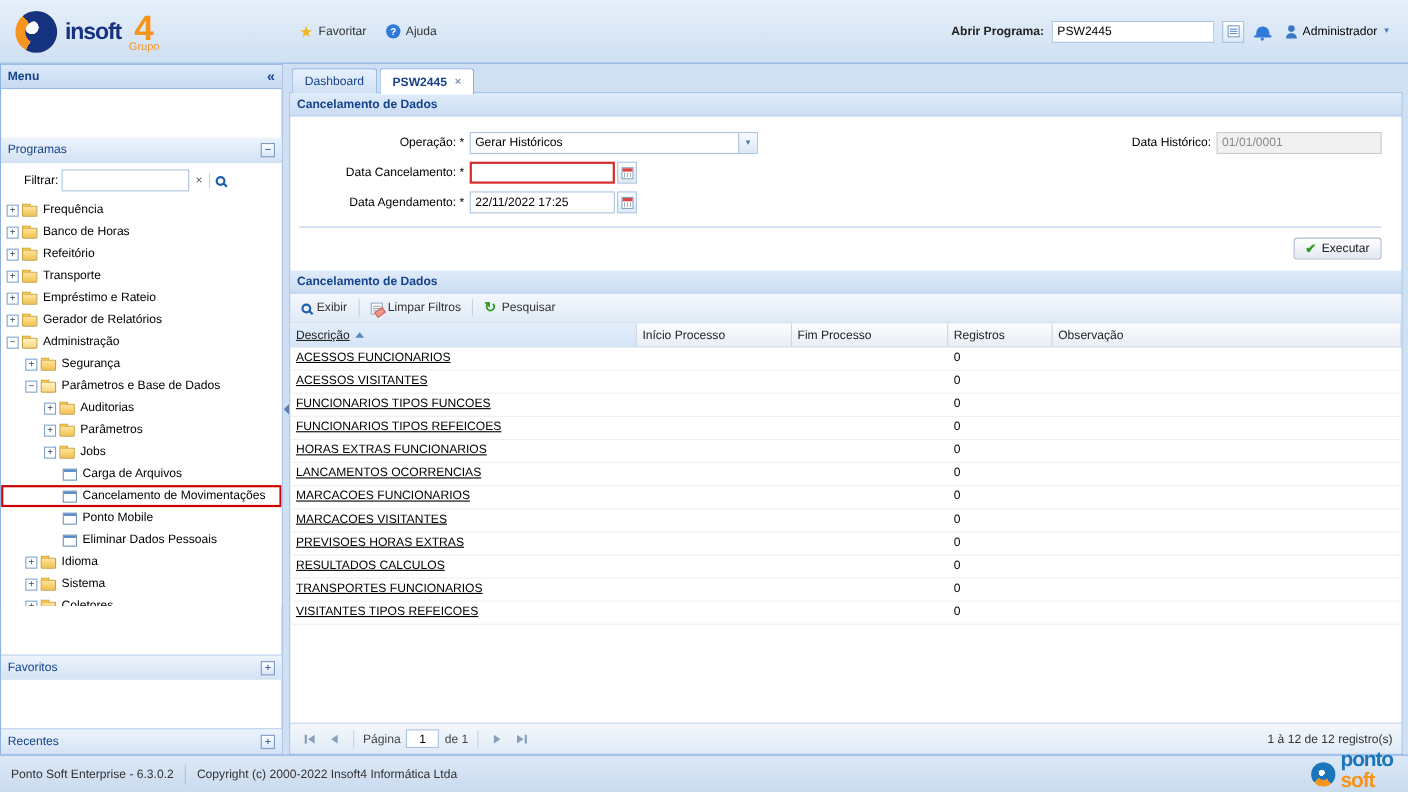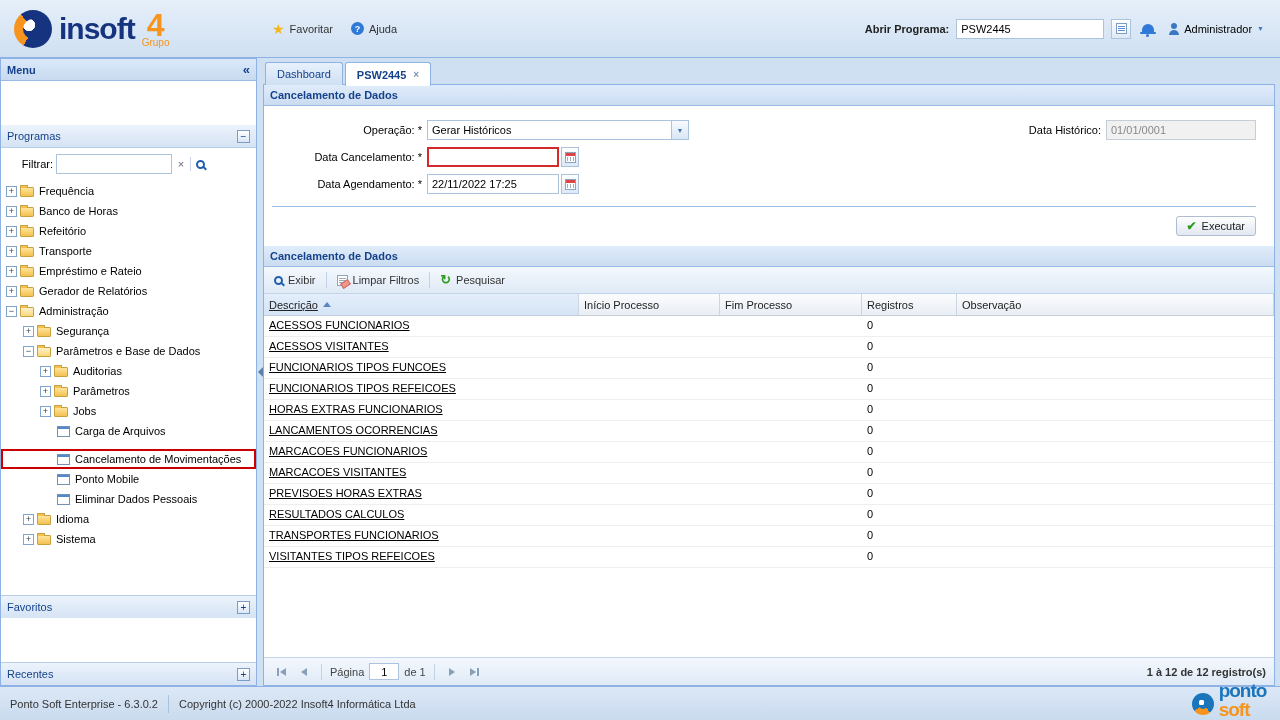--- a/index.html
+++ b/index.html
@@ -8,21 +8,21 @@
   .screen{position:relative;width:1280px;height:720px;background:var(--page-bg,#cfe0f2);}
 
   
   .app-header{position:absolute;left:0;top:0;width:1280px;height:58px;
     background:linear-gradient(#e6effa,#cfe0f2);border-bottom:1px solid var(--border,#8db2e3);display:flex;}
   .brand-area{width:257px;display:flex;align-items:center;padding-left:14px;gap:7px;}
   .brand-swirl{width:38px;height:38px;border-radius:50%;flex:none;
     background:conic-gradient(from 210deg,#f7941d 0 110deg,#16337f 110deg 360deg);position:relative;}
   .brand-swirl::after{content:'';position:absolute;inset:9px;border-radius:50%;
     background:radial-gradient(circle at 30% 30%,#fff 0 30%,#16337f 32% 100%);}
-  .brand-name{font-size:30px;font-weight:bold;color:#16337f;letter-spacing:-1px;}
+  .brand-name{font-size:21px;font-weight:bold;color:#16337f;letter-spacing:-1px;}
   .brand-col{display:flex;flex-direction:column;align-items:center;line-height:1;}
   .brand-accent{font-size:32px;font-weight:bold;color:#f7941d;}
   .brand-sub{font-size:10px;color:#f7941d;margin-top:-3px;}
   .hd-toolbar{flex:1;display:flex;align-items:center;padding:0 12px 0 8px;gap:4px;}
   .hd-btn{display:flex;align-items:center;gap:5px;padding:3px 7px;border-radius:2px;color:#333;cursor:default;}
   .i-star{color:#f2b71d;font-size:14px;line-height:12px;}
   .i-help{width:13px;height:13px;border-radius:50%;background:#2f79d8;color:#fff;font-size:9px;font-weight:bold;
     display:inline-flex;align-items:center;justify-content:center;}
   .hd-right{margin-left:auto;display:flex;align-items:center;gap:7px;}
   .lbl-bold{font-weight:bold;color:#222;}
@@ -70,21 +70,21 @@
   .exp{width:11px;height:11px;flex:none;border:1px solid #81a4cd;background:#fff;font-size:9px;line-height:9px;
     text-align:center;color:#345;}
   .i-folder{width:14px;height:10px;flex:none;background:linear-gradient(#ffe49c,#f3c150);border:1px solid #c9a23f;
     border-radius:1px;position:relative;margin-top:2px;}
   .i-folder::before{content:'';position:absolute;top:-3px;left:-1px;width:6px;height:2px;background:#f3c150;
     border:1px solid #c9a23f;border-bottom:none;border-radius:1px 1px 0 0;}
   .i-folder.open{background:linear-gradient(#fff2c8,#f8d87e);}
   .i-doc{width:13px;height:11px;flex:none;background:#fff;border:1px solid #6f93b8;position:relative;}
   .i-doc::before{content:'';position:absolute;top:0;left:0;right:0;height:2px;background:#5588c8;}
   .tlabel{padding:1px 2px;white-space:nowrap;}
-  .titem.sel{outline:2px solid var(--highlight-red,#cc0000);outline-offset:-2px;margin-top:8px;}
+  .titem.sel{outline:2px solid var(--highlight-red,#cc0000);outline-offset:-2px;}
 
   .splitter{position:absolute;left:257px;top:58px;width:6px;height:628px;display:flex;align-items:center;justify-content:center;}
   .split-arrow{width:0;height:0;border-top:5px solid transparent;border-bottom:5px solid transparent;border-right:5px solid #5c7ea8;}
 
   
   .content{position:absolute;left:263px;top:58px;width:1012px;height:628px;display:flex;flex-direction:column;}
   .tabbar{flex:none;height:27px;padding:4px 0 0 2px;display:flex;gap:2px;border-bottom:1px solid var(--border,#8db2e3);}
   .tab{height:23px;padding:0 11px;display:flex;align-items:center;gap:7px;border:1px solid var(--border,#8db2e3);
     border-bottom:none;border-radius:3px 3px 0 0;background:linear-gradient(#e8f1fc,#cfe0f3);color:var(--accent,#15428b);}
   .tab.active{background:#fff;font-weight:bold;margin-bottom:-1px;height:24px;z-index:2;}
@@ -142,21 +142,21 @@
 
   .pager{height:28px;flex:none;background:linear-gradient(#f4f8fd,#dfeaf6);border-top:1px solid #c3d5ea;
     display:flex;align-items:center;padding:0 8px;gap:5px;color:#444;}
   .pg-btn{width:18px;height:18px;display:inline-flex;align-items:center;justify-content:center;gap:1px;}
   .tri-l{width:0;height:0;border-top:4px solid transparent;border-bottom:4px solid transparent;border-right:6px solid #8aa0b8;}
   .tri-r{width:0;height:0;border-top:4px solid transparent;border-bottom:4px solid transparent;border-left:6px solid #8aa0b8;}
   .bar{width:2px;height:8px;background:#8aa0b8;}
   .pg-sep{width:1px;height:16px;background:#c3d2e4;margin:0 3px;}
   .page-input{width:30px;height:17px;text-align:center;border:1px solid #abc3dd;
     font-family:"Liberation Sans",sans-serif;font-size:11px;}
-  .pager-summary{margin-left:auto;font-weight:bold;color:#333;}
+  .pager-summary{margin-left:auto;font-weight:normal;color:#333;}
 
   
   .app-footer{position:absolute;left:0;top:686px;width:1280px;height:34px;
     background:linear-gradient(#dce8f6,#c9dbef);border-top:1px solid var(--border,#8db2e3);
     display:flex;align-items:center;padding:0 10px;gap:10px;color:#333;}
   .ft-sep{width:1px;height:18px;background:#a9c2de;}
   .ps-logo{margin-left:auto;display:flex;align-items:center;gap:5px;}
   .ps-swirl{width:22px;height:22px;border-radius:50%;
     background:conic-gradient(from 140deg,#f7941d 0 90deg,#1b75bb 90deg 360deg);position:relative;}
   .ps-swirl::after{content:'';position:absolute;inset:6px;border-radius:50%;

